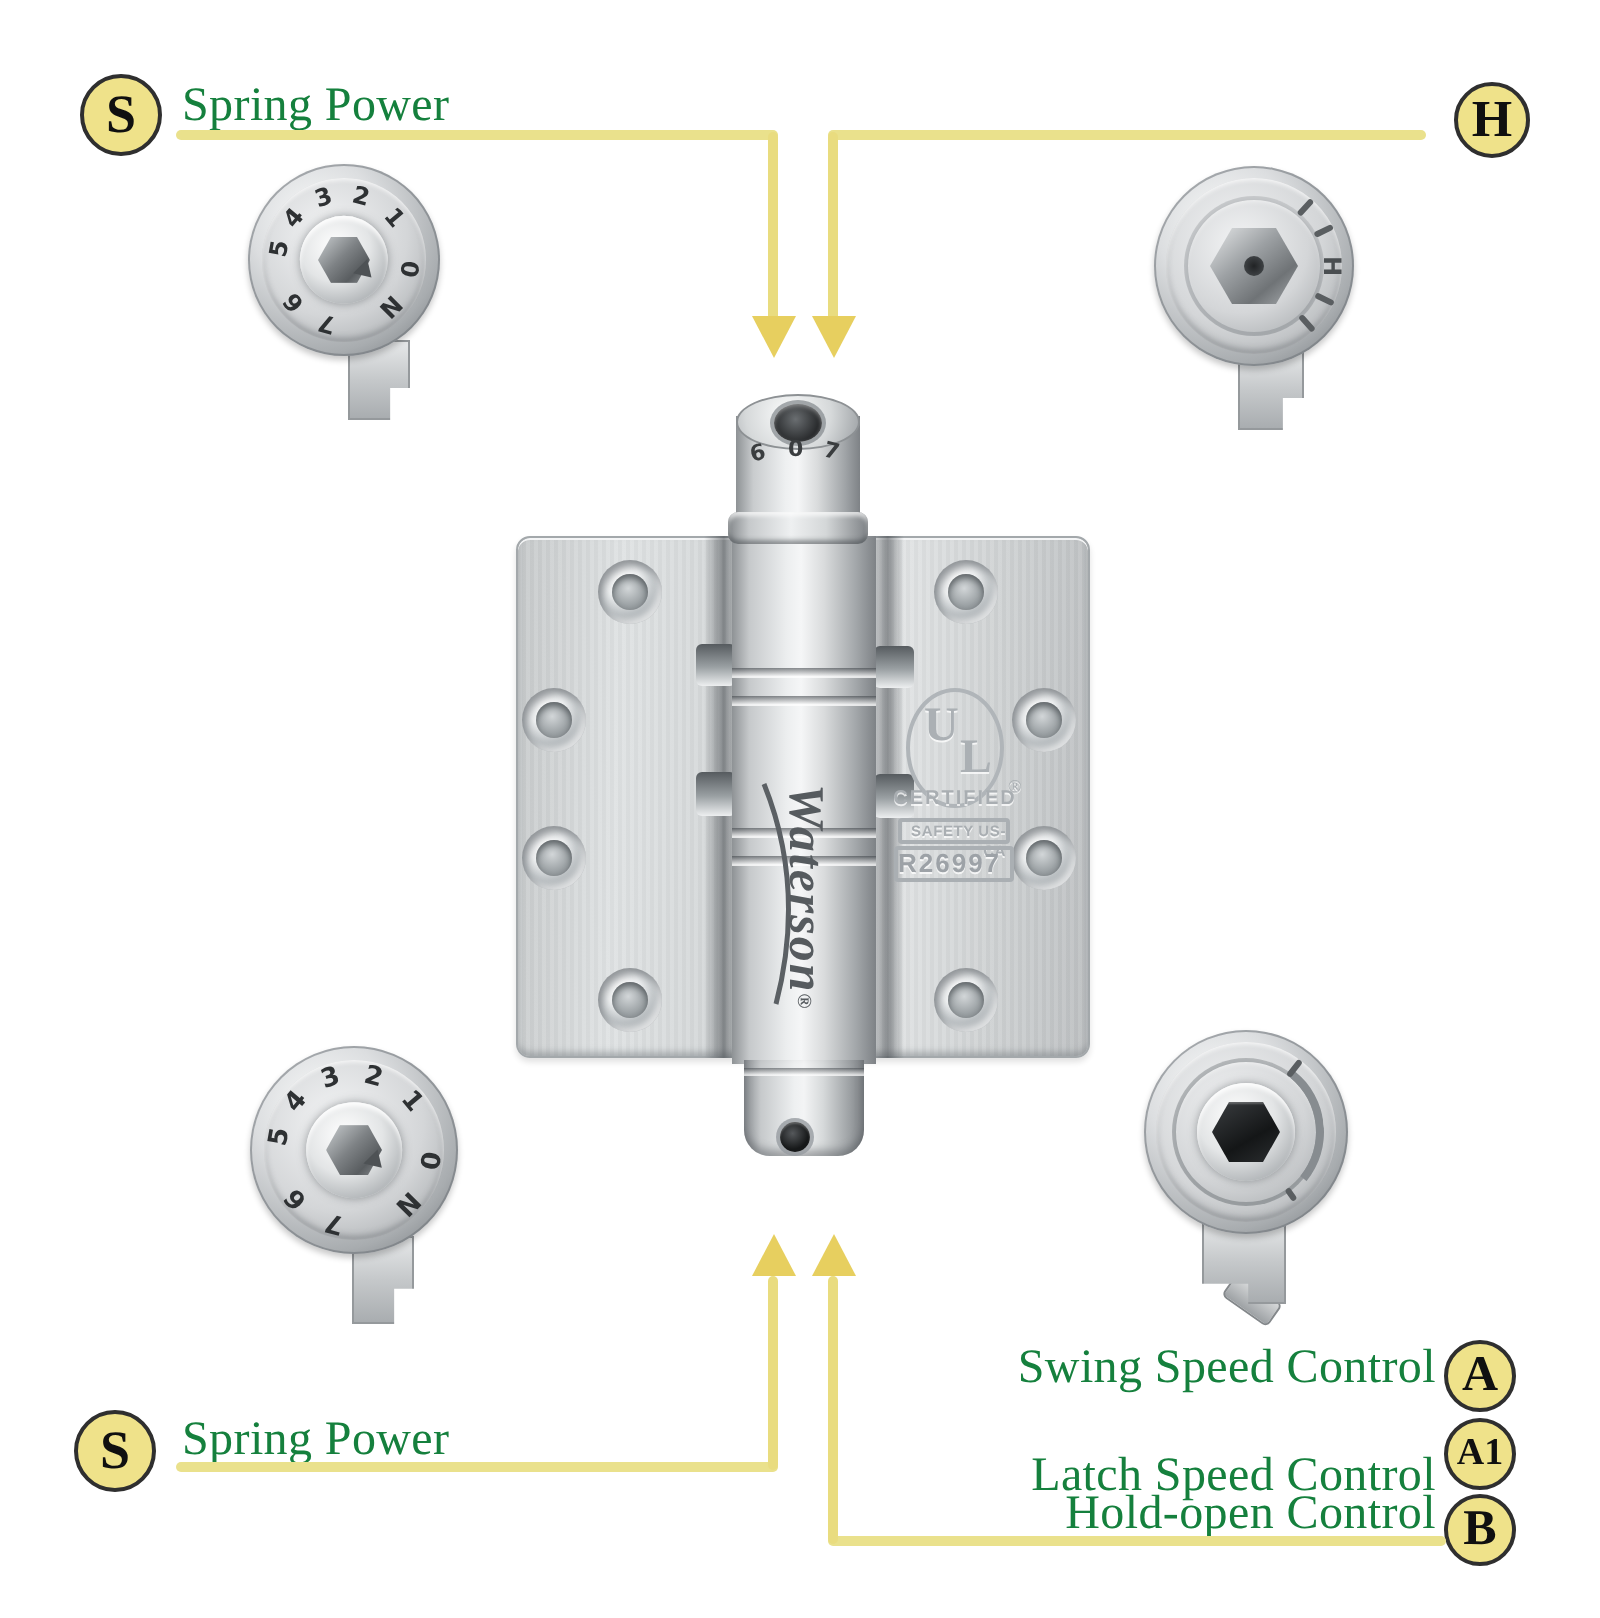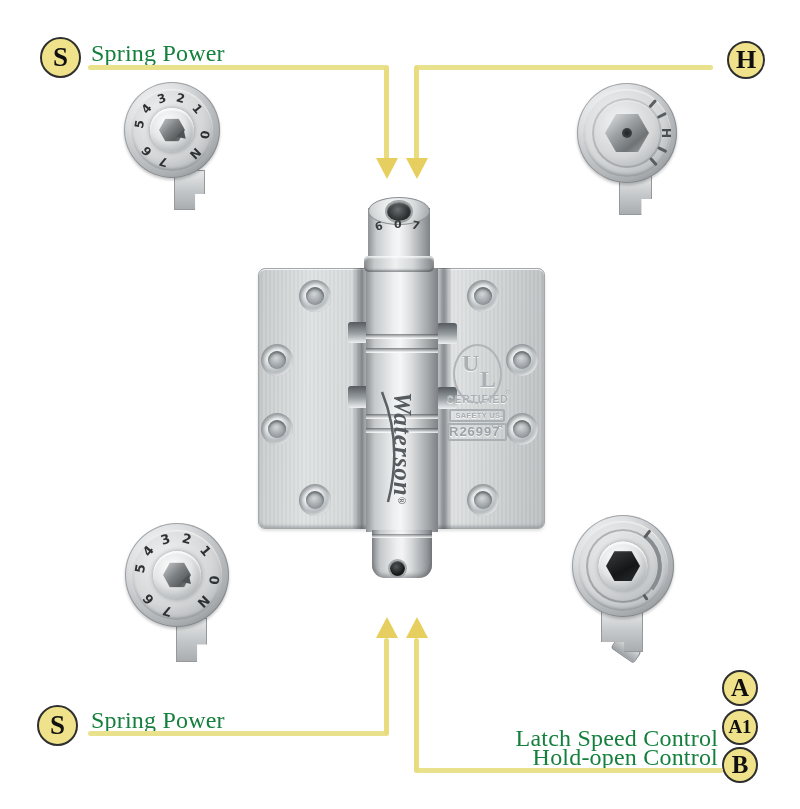--- a/index.html
+++ b/index.html
@@ -307,20 +307,21 @@
          background:linear-gradient(150deg,#3a3d40,#141617 60%,#2b2e30);
          box-shadow:inset 0 1px 1px rgba(255,255,255,.25);"></div>
   </div>
 
   <div class="badge" style="left:37px; top:705px; width:41px; height:41px; font-size:27px;">S</div>
   <div class="lbl" style="left:91px; top:707px;">Spring Power</div>
   <div class="uline" style="left:88px; top:731px; width:301px;"></div>
   <div class="vline" style="left:384px; top:638px; height:97px;"></div>
   <div class="arr up" style="left:376px; top:617px;"></div>
 
+  <div class="lbl" style="right:82px; top:671px;">Swing Speed Control</div>
   <div class="badge" style="left:722px; top:670px; width:36px; height:36px; font-size:25px;">A</div>
 
   <div class="lbl" style="right:82px; top:725px;">Latch Speed Control</div>
   <div class="badge" style="left:722px; top:709px; width:36px; height:36px; font-size:19px;">A1</div>
 
   <div class="lbl" style="right:82px; top:744px;">Hold-open Control</div>
   <div class="badge" style="left:722px; top:747px; width:36px; height:36px; font-size:25px;">B</div>
 
   <div class="uline" style="left:414px; top:768px; width:309px;"></div>
   <div class="vline" style="left:414px; top:638px; height:134px;"></div>

